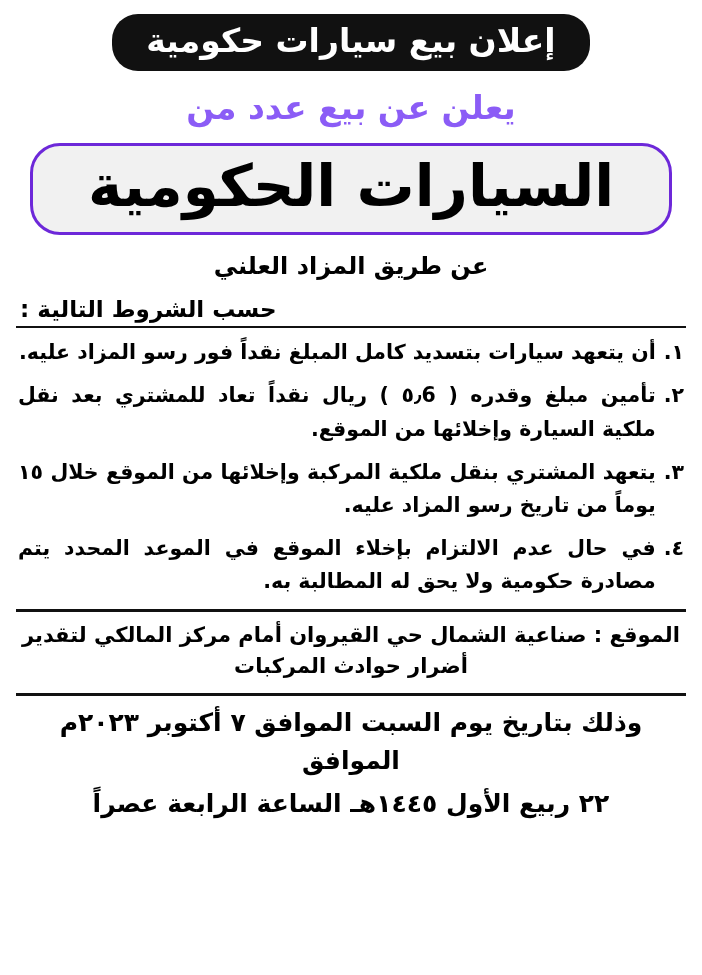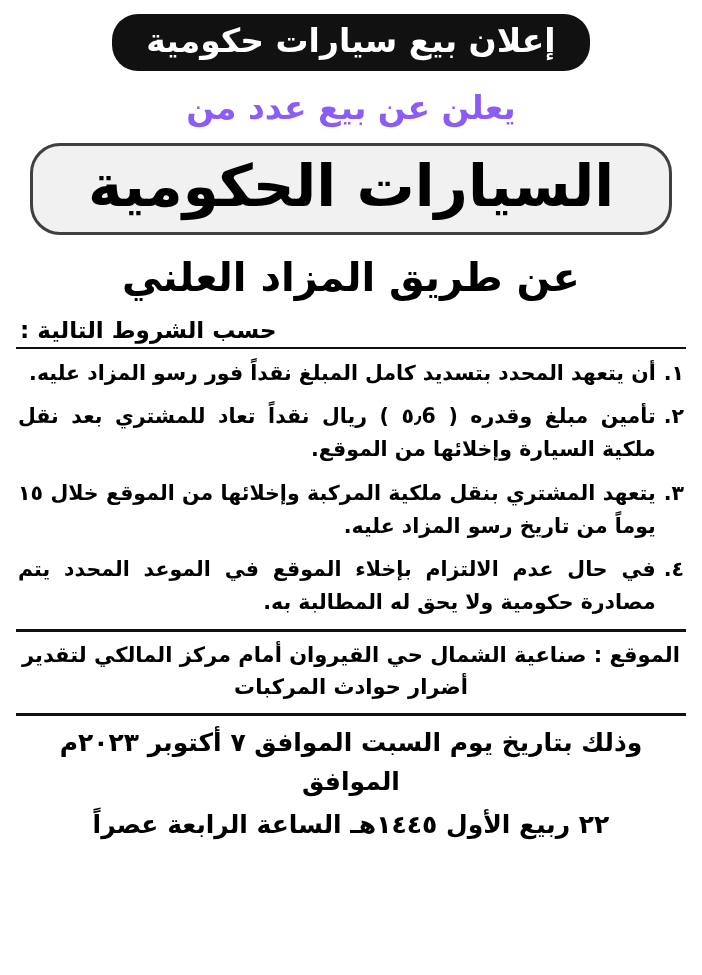--- a/index.html
+++ b/index.html
@@ -47,37 +47,37 @@
     font-size: 33px;
     font-weight: bold;
     margin-top: 16px;
     line-height: 1.25;
     color: #8b5cf6;
   }
 
   
   .bigbox {
     margin: 14px 16px 0 16px;
-    border: 3px solid #404040;
+    border: 3px solid #6d28d9;
     border-radius: 30px;
     background: #f1f1f1;
     text-align: center;
     padding: 6px 10px 12px 10px;
   }
   .bigbox .txt {
     font-size: 58px;
     font-weight: bold;
     line-height: 1.18;
     color: #000;
   }
 
   
   .tagline {
     text-align: center;
-    font-size: 40px;
+    font-size: 24px;
     font-weight: bold;
     margin-top: 16px;
     line-height: 1.3;
   }
 
   
   .cond-head {
     text-align: left;
     font-size: 23px;
     font-weight: bold;
@@ -154,21 +154,21 @@
   </div>
 
   <div class="tagline">عن طريق المزاد العلني</div>
 
   <div class="cond-head">حسب الشروط التالية :</div>
   <hr class="rule">
 
   <ol class="conds">
     <li>
       <span class="num">١.</span>
-      <span class="body">أن يتعهد المحدد بتسديد كامل المبلغ نقداً فور رسو المزاد عليه.</span>
+      <span class="body">أن يتعهد سيارات بتسديد كامل المبلغ نقداً فور رسو المزاد عليه.</span>
     </li>
     <li>
       <span class="num">٢.</span>
       <span class="body">تأمين مبلغ وقدره ( ٥٫6 ) ريال نقداً تعاد للمشتري بعد نقل ملكية السيارة وإخلائها من الموقع.</span>
     </li>
     <li>
       <span class="num">٣.</span>
       <span class="body">يتعهد المشتري بنقل ملكية المركبة وإخلائها من الموقع خلال ١٥ يوماً من تاريخ رسو المزاد عليه.</span>
     </li>
     <li>

